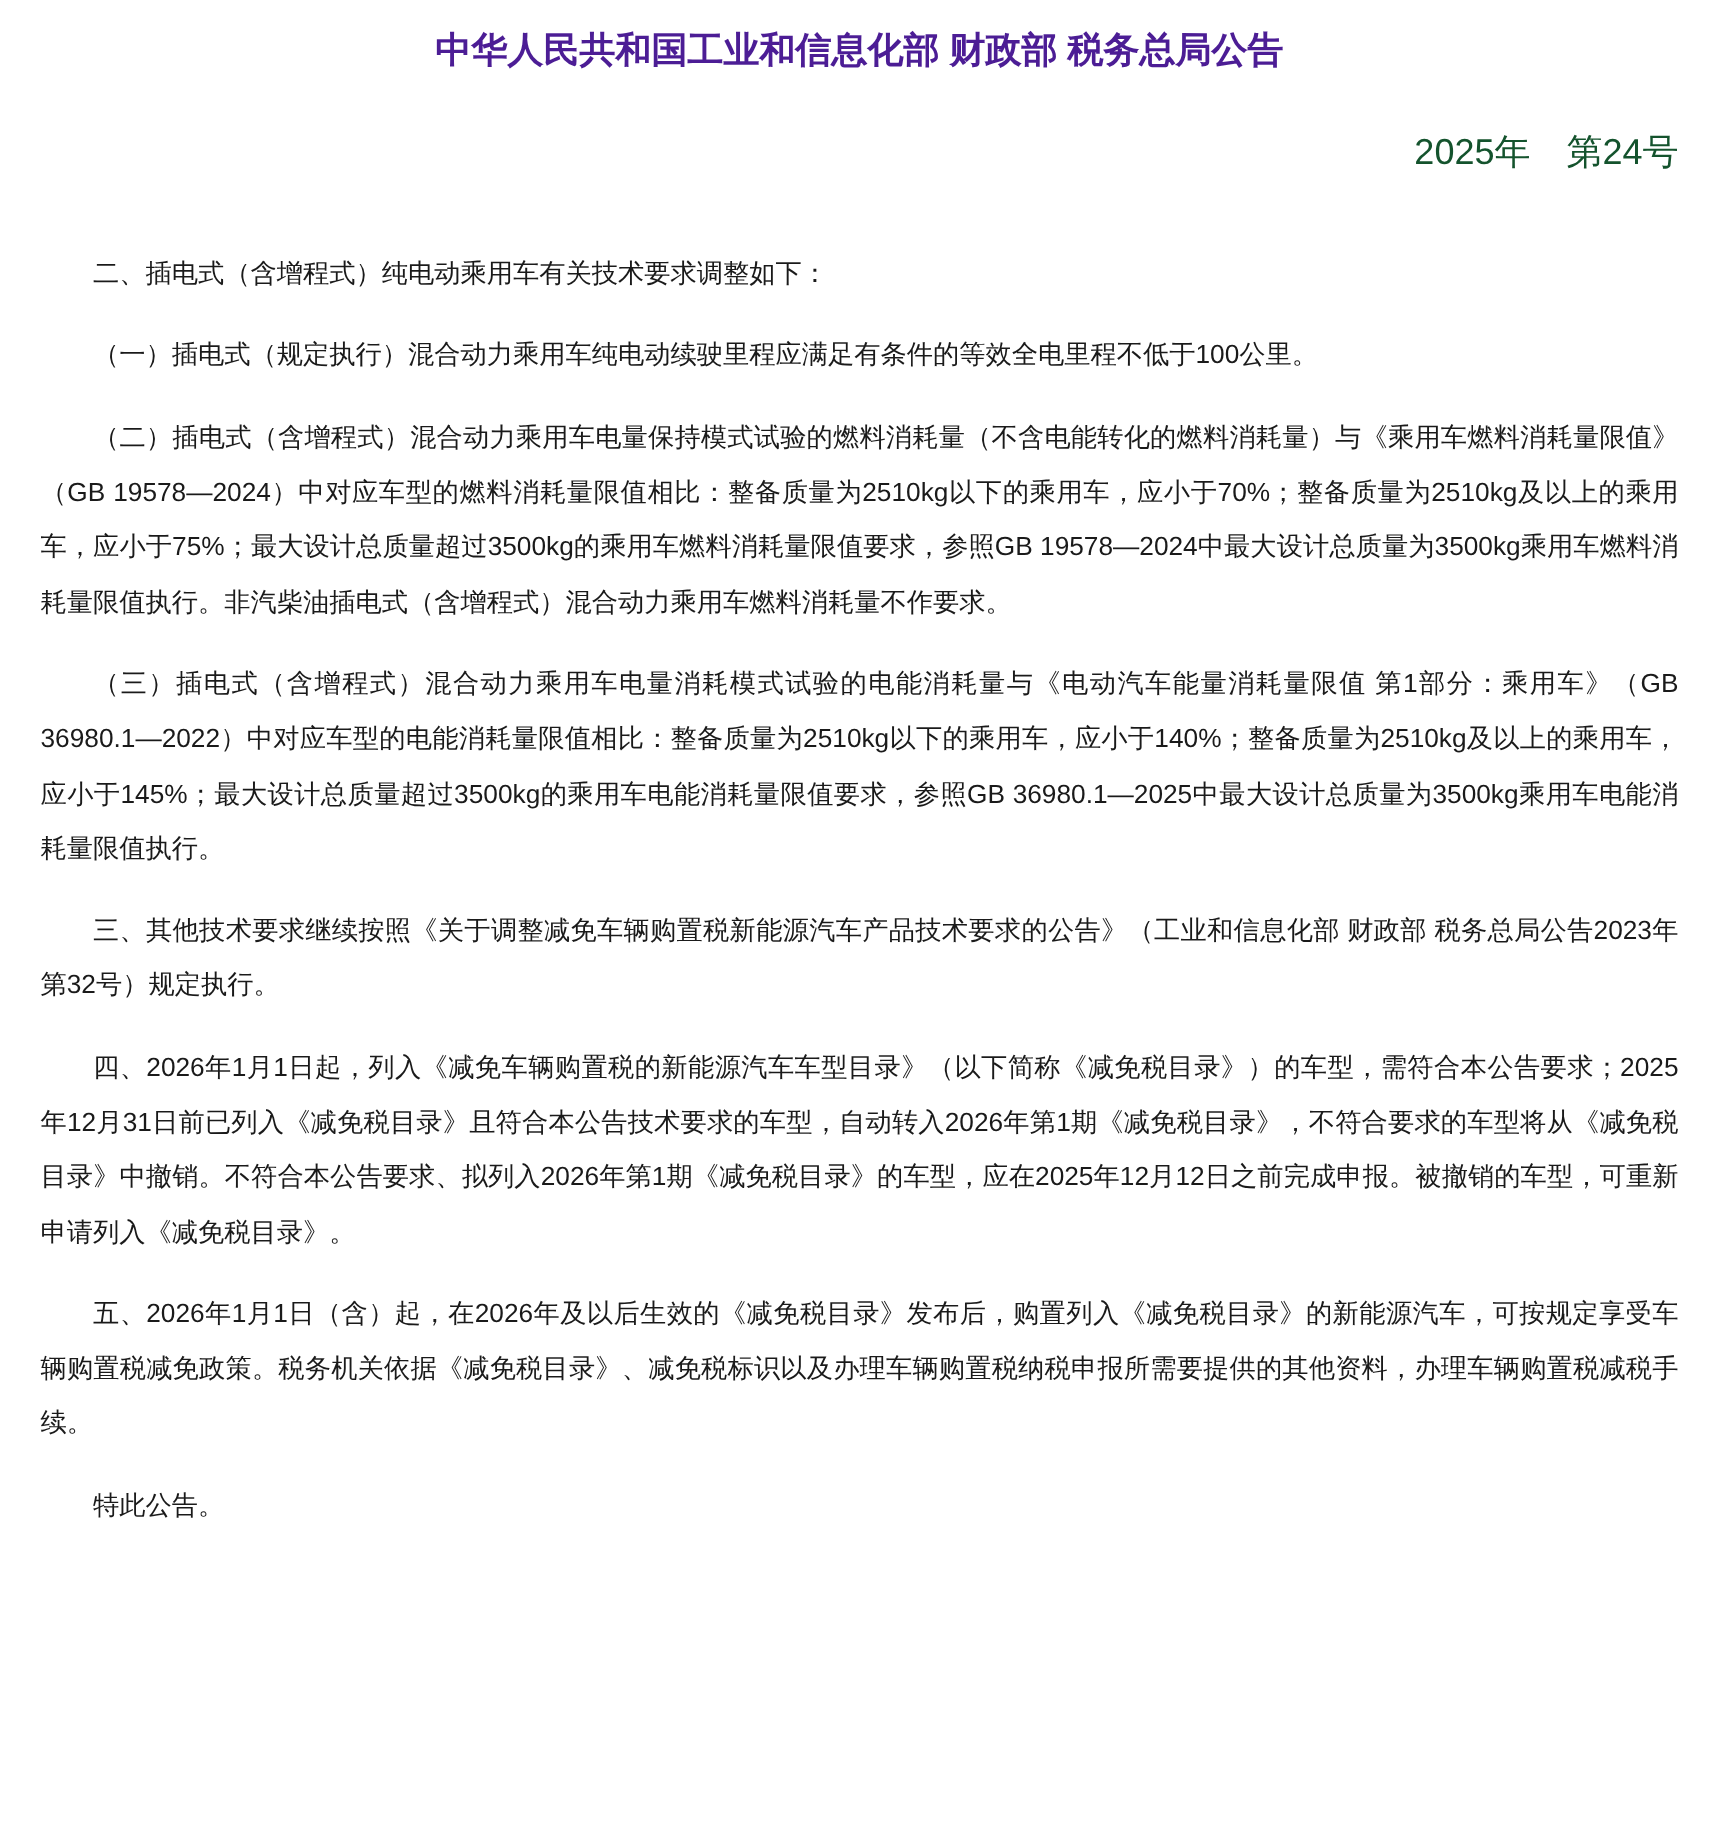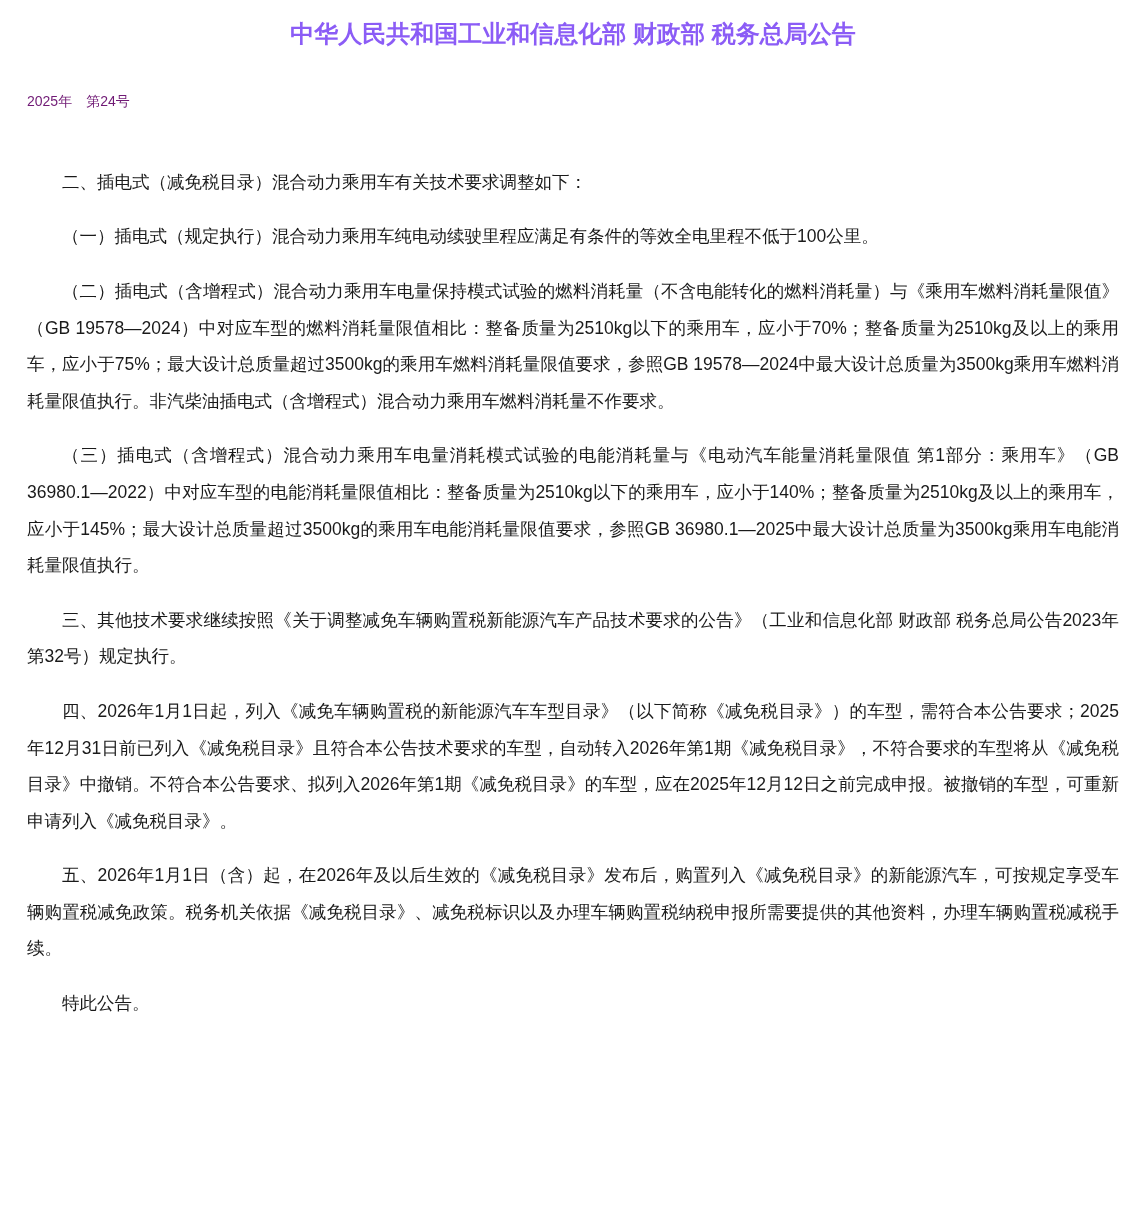--- a/index.html
+++ b/index.html
@@ -20,28 +20,28 @@
     min-height: 1232px;
     padding: 20px 27px 10px 27px;
     background: #ffffff;
   }
   .doc-title {
     margin: 0;
     font-size: 24px;
     font-weight: 700;
     text-align: center;
     line-height: 1.2;
-    color: #8b5cf6;
+    color: #4c1d95;
   }
   .issue-number {
     margin-top: 42px;
-    text-align: left;
-    font-size: 14px;
+    text-align: right;
+    font-size: 24px;
     line-height: 21px;
-    color: #701a75;
+    color: #14532d;
   }
   .content {
     margin-top: 52px;
     font-size: 17.5px;
     line-height: 36.6px;
     text-align: justify;
     color: #1a1a1a;
   }
   .content p {
     margin: 0 0 18px 0;
@@ -55,21 +55,21 @@
 </head>
 <body>
 
 <div class="page">
 
   <h1 class="doc-title">中华人民共和国工业和信息化部 财政部 税务总局公告</h1>
 
   <div class="issue-number">2025年　第24号</div>
 
   <div class="content">
-    <p>二、插电式（减免税目录）混合动力乘用车有关技术要求调整如下：</p>
+    <p>二、插电式（含增程式）纯电动乘用车有关技术要求调整如下：</p>
     <p>（一）插电式（规定执行）混合动力乘用车纯电动续驶里程应满足有条件的等效全电里程不低于100公里。</p>
     <p>（二）插电式（含增程式）混合动力乘用车电量保持模式试验的燃料消耗量（不含电能转化的燃料消耗量）与《乘用车燃料消耗量限值》（GB 19578—2024）中对应车型的燃料消耗量限值相比：整备质量为2510kg以下的乘用车，应小于70%；整备质量为2510kg及以上的乘用车，应小于75%；最大设计总质量超过3500kg的乘用车燃料消耗量限值要求，参照GB 19578—2024中最大设计总质量为3500kg乘用车燃料消耗量限值执行。非汽柴油插电式（含增程式）混合动力乘用车燃料消耗量不作要求。</p>
     <p>（三）插电式（含增程式）混合动力乘用车电量消耗模式试验的电能消耗量与《电动汽车能量消耗量限值 第1部分：乘用车》（GB 36980.1—2022）中对应车型的电能消耗量限值相比：整备质量为2510kg以下的乘用车，应小于140%；整备质量为2510kg及以上的乘用车，应小于145%；最大设计总质量超过3500kg的乘用车电能消耗量限值要求，参照GB 36980.1—2025中最大设计总质量为3500kg乘用车电能消耗量限值执行。</p>
     <p>三、其他技术要求继续按照《关于调整减免车辆购置税新能源汽车产品技术要求的公告》（工业和信息化部 财政部 税务总局公告2023年第32号）规定执行。</p>
     <p>四、2026年1月1日起，列入《减免车辆购置税的新能源汽车车型目录》（以下简称《减免税目录》）的车型，需符合本公告要求；2025年12月31日前已列入《减免税目录》且符合本公告技术要求的车型，自动转入2026年第1期《减免税目录》，不符合要求的车型将从《减免税目录》中撤销。不符合本公告要求、拟列入2026年第1期《减免税目录》的车型，应在2025年12月12日之前完成申报。被撤销的车型，可重新申请列入《减免税目录》。</p>
     <p>五、2026年1月1日（含）起，在2026年及以后生效的《减免税目录》发布后，购置列入《减免税目录》的新能源汽车，可按规定享受车辆购置税减免政策。税务机关依据《减免税目录》、减免税标识以及办理车辆购置税纳税申报所需要提供的其他资料，办理车辆购置税减税手续。</p>
     <p class="closing">特此公告。</p>
   </div>
 
 </div>

